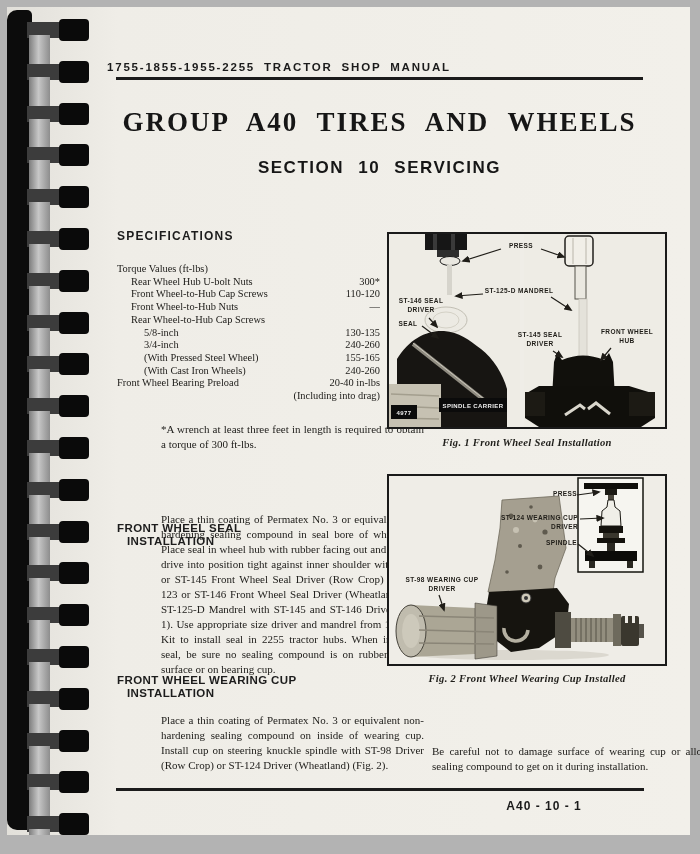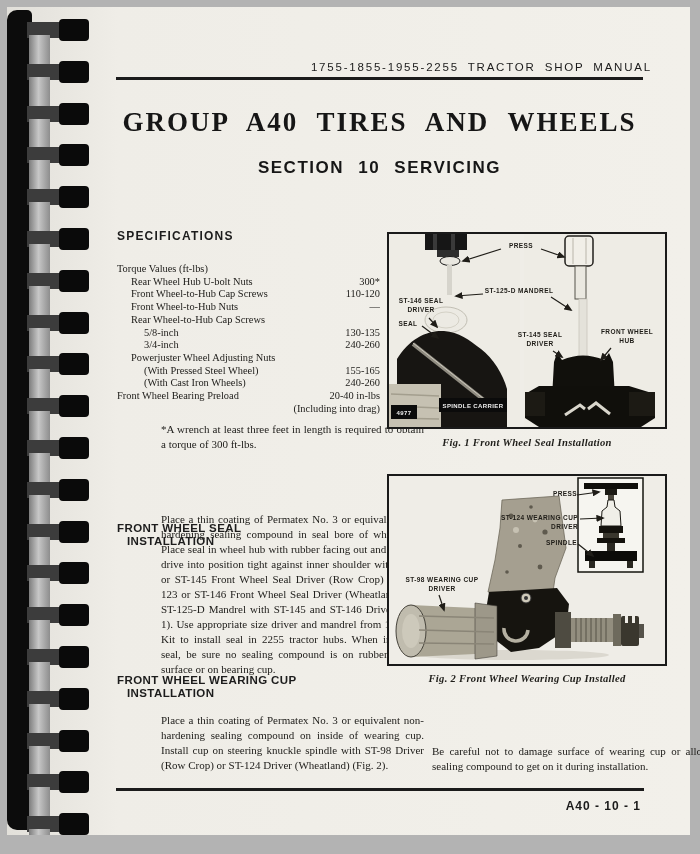--- a/index.html
+++ b/index.html
@@ -11,38 +11,38 @@
   .binding{position:absolute;left:0;top:0;width:92px;height:828px;overflow:hidden;}
   .spine{position:absolute;left:0;top:3px;width:25px;height:820px;background:#0c0c0c;
          border-radius:10px 5px 5px 10px;}
   .tooth{position:absolute;left:16px;width:68px;height:42px;}
   .tooth .arm{position:absolute;left:4px;top:0;width:42px;height:16px;background:#3c3c3c;}
   .tooth .tab{position:absolute;left:36px;top:-3px;width:30px;height:22px;background:#0a0a0a;border-radius:4px;}
   .tooth .conn{position:absolute;left:6px;top:13px;width:21px;height:29px;
                background:linear-gradient(90deg,#7d7d7d,#c7c7c7 45%,#8d8d8d);}
   
   .abs{position:absolute;}
-  .hdr-title{font-weight:normal;font-size:11.5px;letter-spacing:1.8px;word-spacing:4px;color:#1b1b1b;text-align:right;}
+  .hdr-title{font-weight:bold;font-size:11.5px;letter-spacing:1.8px;word-spacing:4px;color:#1b1b1b;text-align:left;}
   .rule{background:#1b1b1b;}
   .big-title{font-weight:bold;font-size:27px;letter-spacing:2px;word-spacing:10px;color:#161616;text-align:center;}
   .sec-title{font-weight:bold;font-size:17px;letter-spacing:1.5px;word-spacing:8px;color:#161616;text-align:center;}
   .col-head{font-weight:bold;font-size:12px;letter-spacing:1.2px;color:#1c1c1c;}
   .sub-head{font-weight:bold;font-size:11.5px;letter-spacing:.4px;line-height:12.5px;color:#1c1c1c;}
   .serif{font-family:"Liberation Serif",serif;color:#22211e;}
   .body-text{font-size:11px;line-height:15px;text-align:justify;margin-left:44px;}
   .spec-row{display:flex;font-size:10.4px;line-height:12.7px;white-space:nowrap;}
   .spec-row .val{margin-left:auto;}
   .ind1{padding-left:14px;} .ind2{padding-left:27px;}
   .caption{font-family:"Liberation Serif",serif;font-style:italic;font-weight:700;
            font-size:10.6px;color:#1f1e1a;text-align:center;letter-spacing:.3px;}
   .figbox{position:absolute;border:2px solid #1a1a1a;background:#efede7;}
   .figlabel{position:absolute;font-size:6.5px;font-weight:700;letter-spacing:.4px;
             color:#1f1d18;line-height:8.5px;text-align:center;}
   .figlabel.inv{color:#efefef;}
-  .footer-num{font-weight:bold;font-size:12px;letter-spacing:1px;color:#1b1b1b;text-align:right;}
+  .footer-num{font-weight:bold;font-size:12px;letter-spacing:1px;color:#1b1b1b;text-align:center;}
 </style>
 </head>
 <body>
 
 <div class="canvas">
   <div class="page">
 
     <div class="binding">
       <div class="spine"></div>
     <div class="tooth" style="top: 15px;">
@@ -175,24 +175,20 @@
           <span class="ind1">Rear Wheel-to-Hub Cap Screws</span>
           <span class="val"></span>
         </div>
       <div class="spec-row">
           <span class="ind2">5/8-inch</span>
           <span class="val">130-135</span>
         </div>
       <div class="spec-row">
           <span class="ind2">3/4-inch</span>
           <span class="val">240-260</span>
-        </div>
-      <div class="spec-row">
-          <span class="ind1">Powerjuster Wheel Adjusting Nuts</span>
-          <span class="val"></span>
         </div>
       <div class="spec-row">
           <span class="ind2">(With Pressed Steel Wheel)</span>
           <span class="val">155-165</span>
         </div>
       <div class="spec-row">
           <span class="ind2">(With Cast Iron Wheels)</span>
           <span class="val">240-260</span>
         </div>
       <div class="spec-row">

